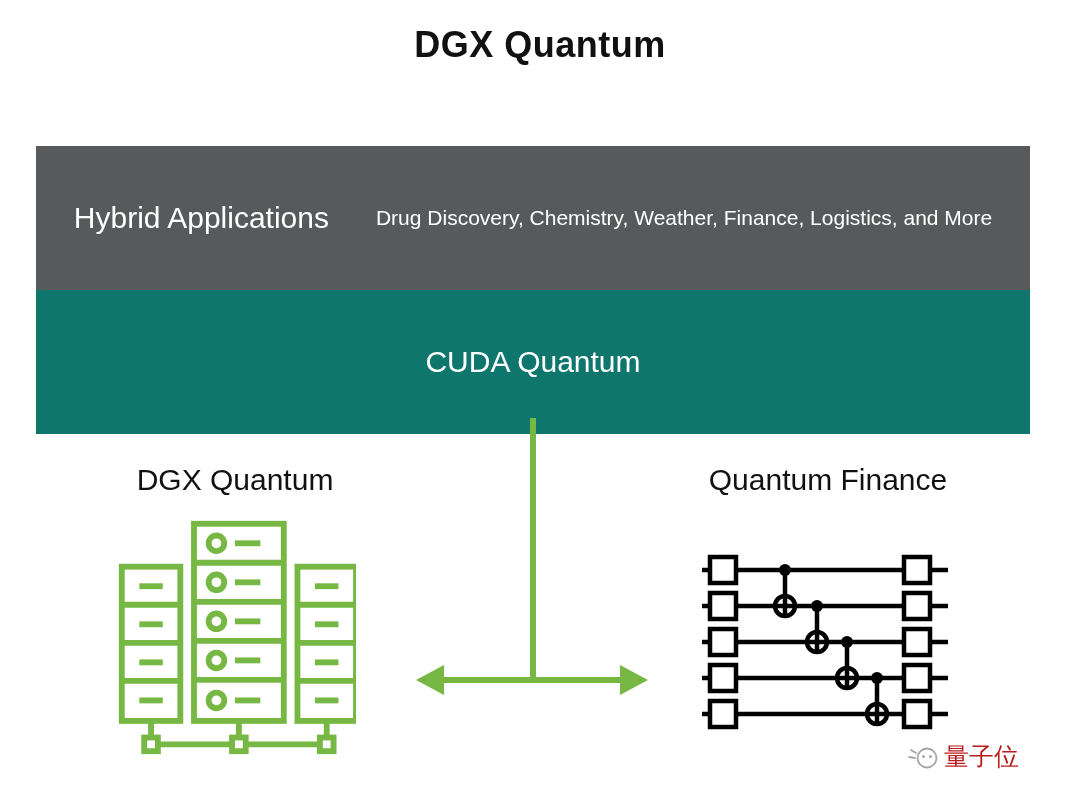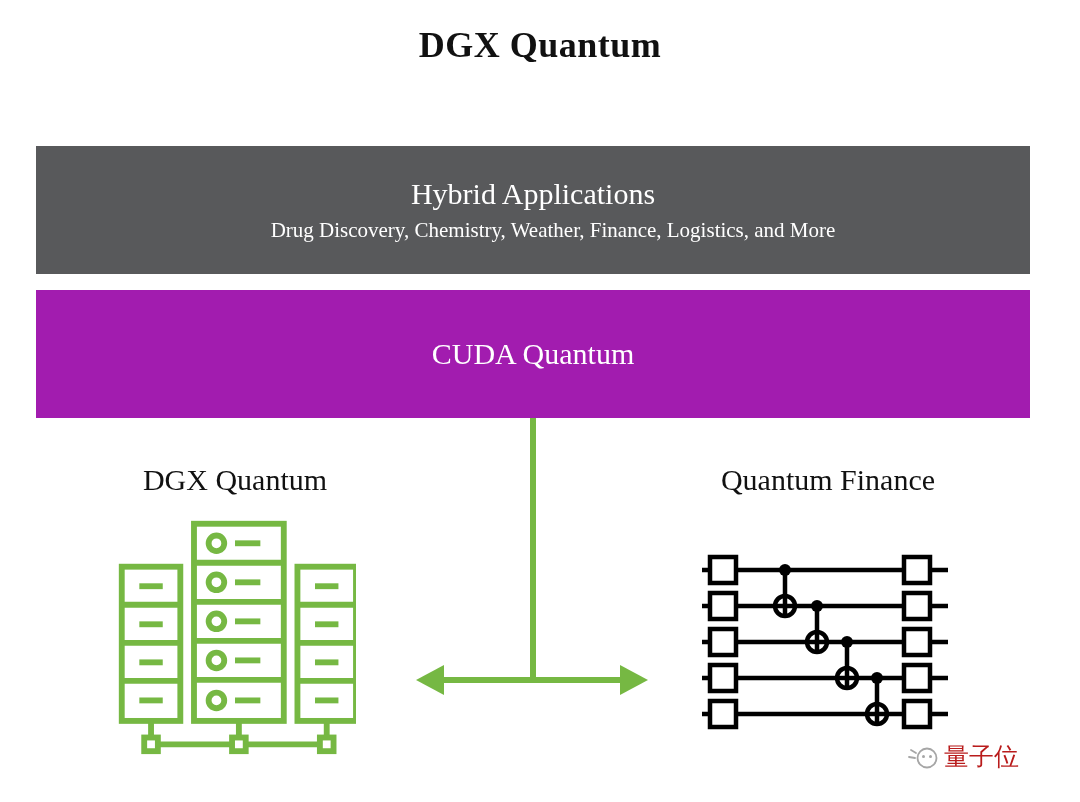--- a/index.html
+++ b/index.html
@@ -3,46 +3,45 @@
 <meta charset="utf-8">
 <style>
   html, body { margin: 0; padding: 0; background: #ffffff; }
   body { font-family: "Liberation Sans", "DejaVu Sans", sans-serif; }
   .page {
     position: relative;
     width: 1080px;
     height: 802px;
     background: #ffffff;
     overflow: hidden;
-    font-family: Liberation Serif, serif;
   }
   .page-title {
     position: absolute;
     top: 24px; left: 0; width: 100%;
     text-align: center;
     font-size: 36px;
     font-weight: 700;
     color: #111111;
     letter-spacing: 0.5px;
   }
   .banner {
     position: absolute;
     left: 36px;
     width: 994px;
-    height: 128px;
+    height: 144px;
     color: #ffffff;
     display: flex;
-    flex-direction: column;
+    flex-direction: row;
     align-items: center;
     justify-content: center;
     gap: 7px;
     text-align: center;
   }
   .banner-hybrid { top: 146px; background: #58595b; }
-  .banner-cuda   { top: 290px; background: #a21caf; }
+  .banner-cuda   { top: 290px; background: #0f766e; }
   .banner-title { font-size: 30px; font-weight: 400; }
   .banner-sub   { font-size: 21px; font-weight: 400; margin-left: 40px; }
   .node-label {
     position: absolute;
     font-size: 30px;
     font-weight: 500;
     color: #111111;
     text-align: center;
   }
   .label-left  { top: 463px; left: 10px;  width: 450px; }

